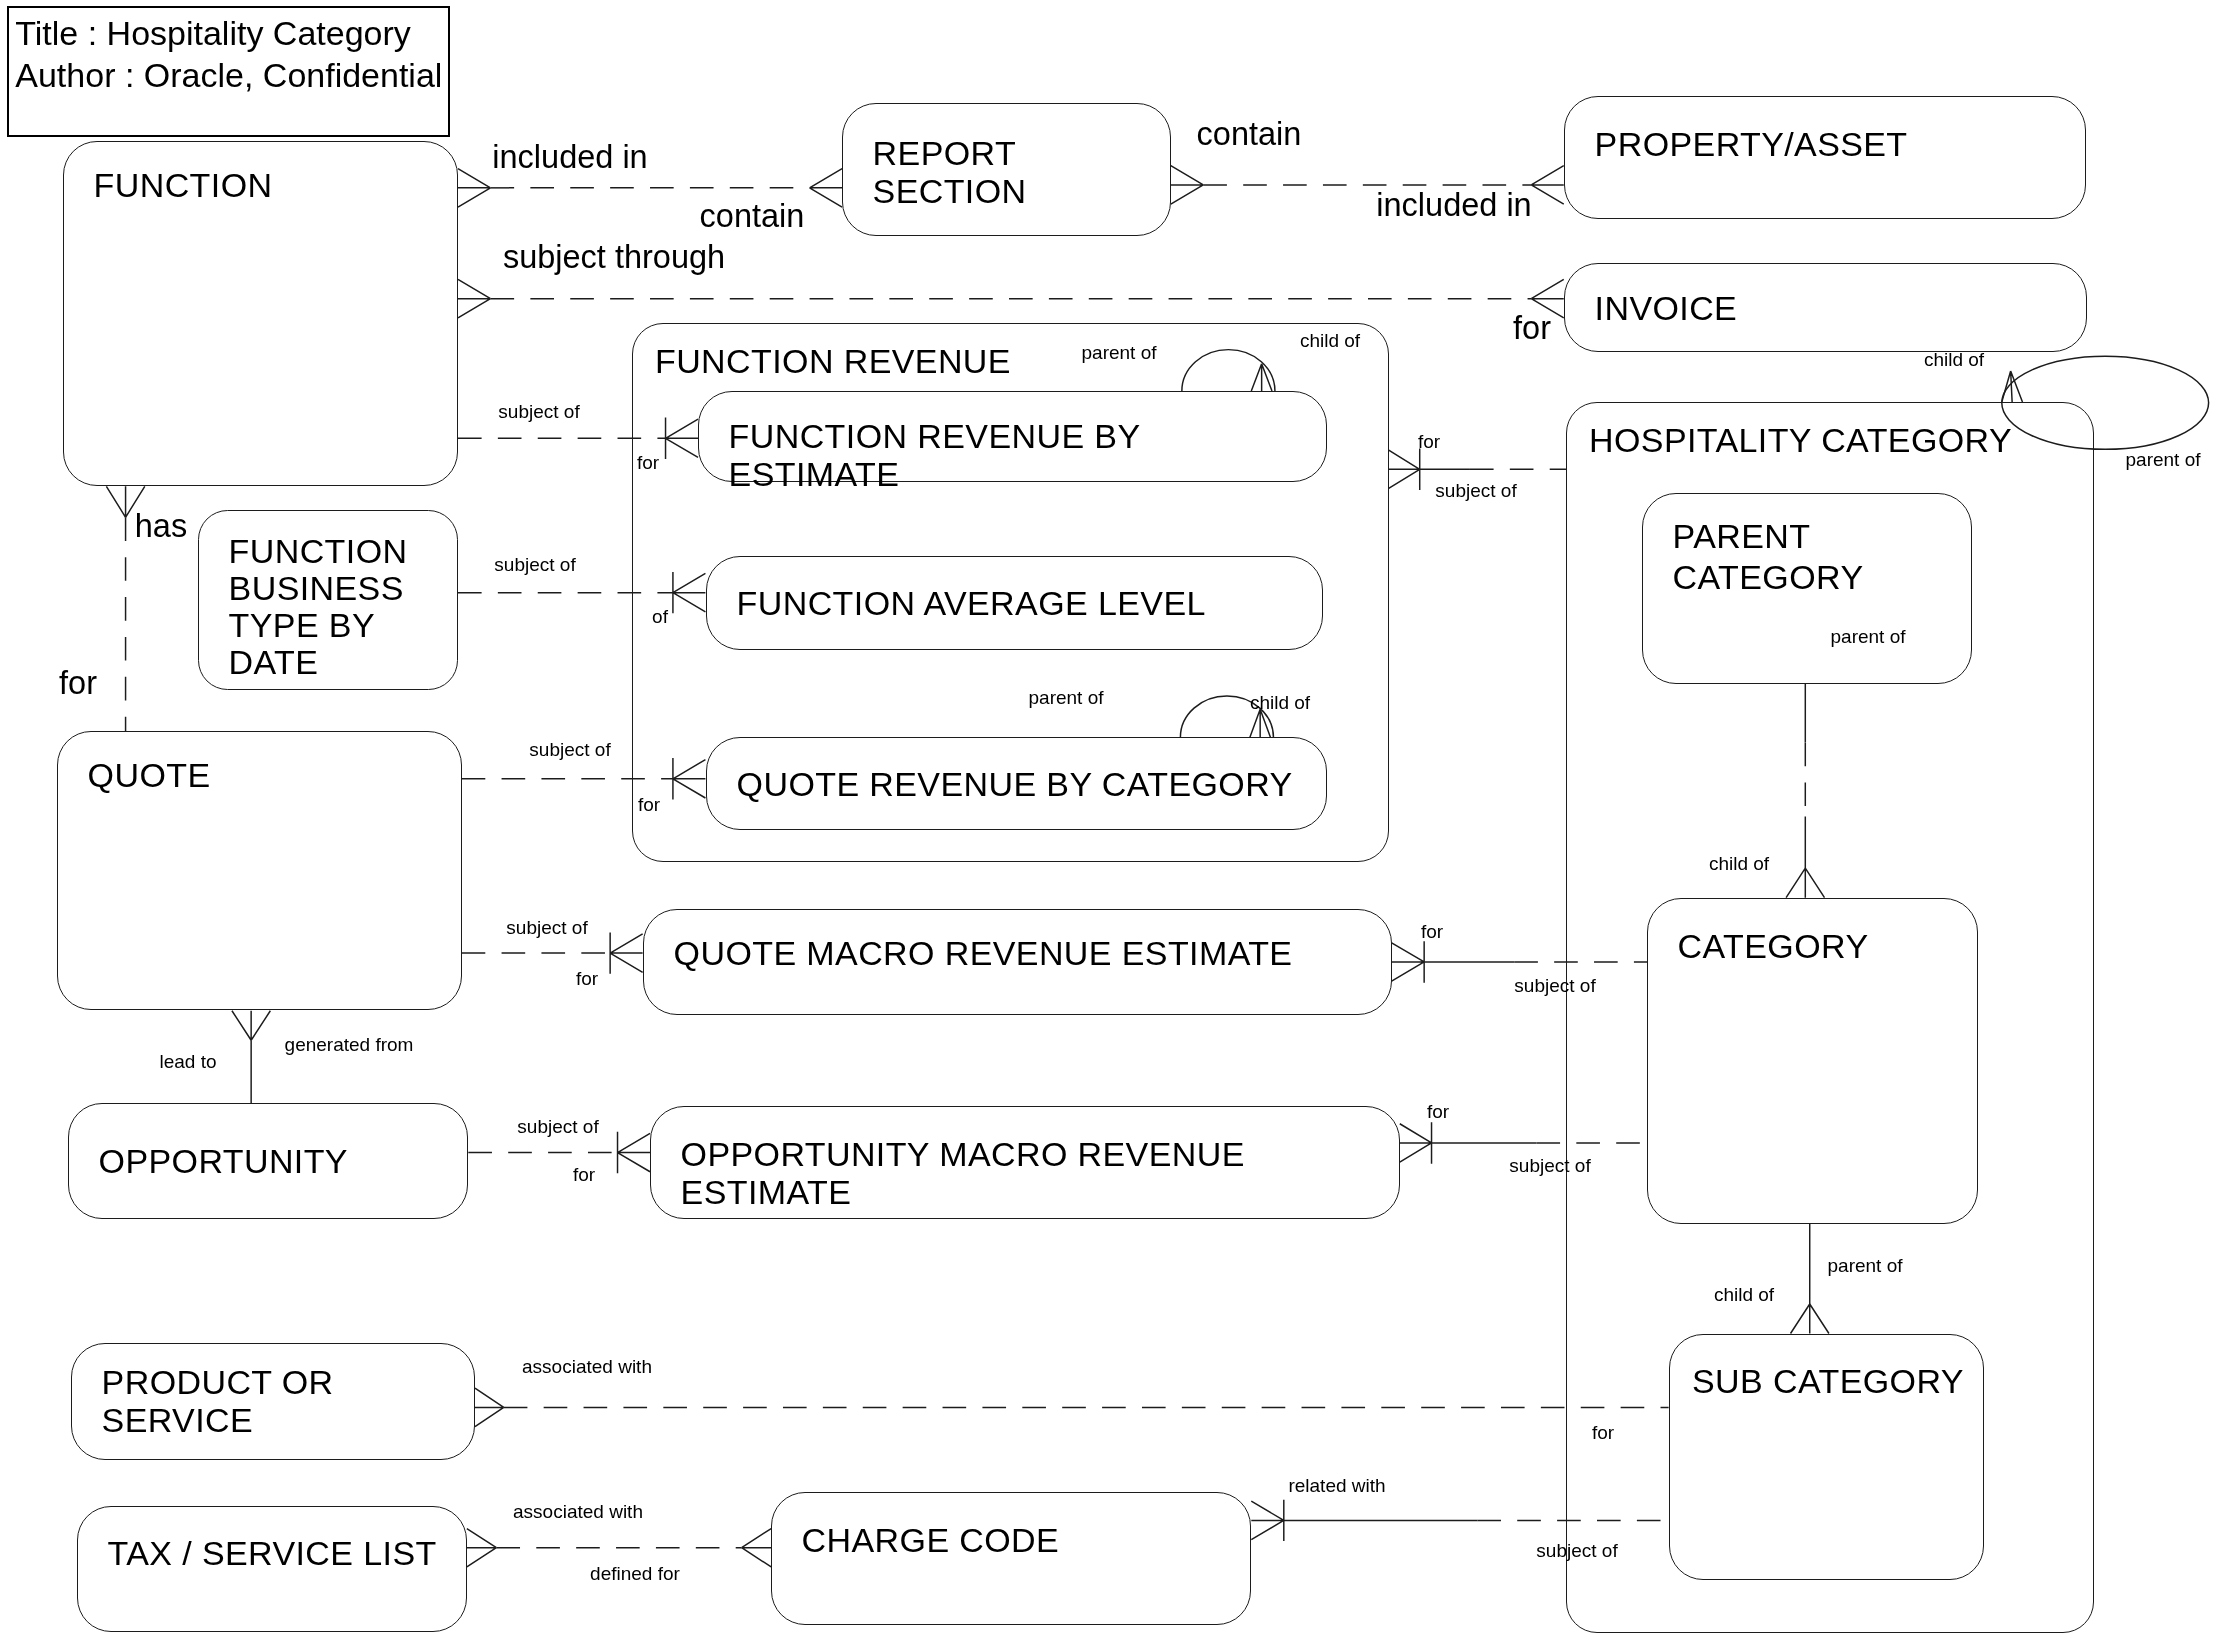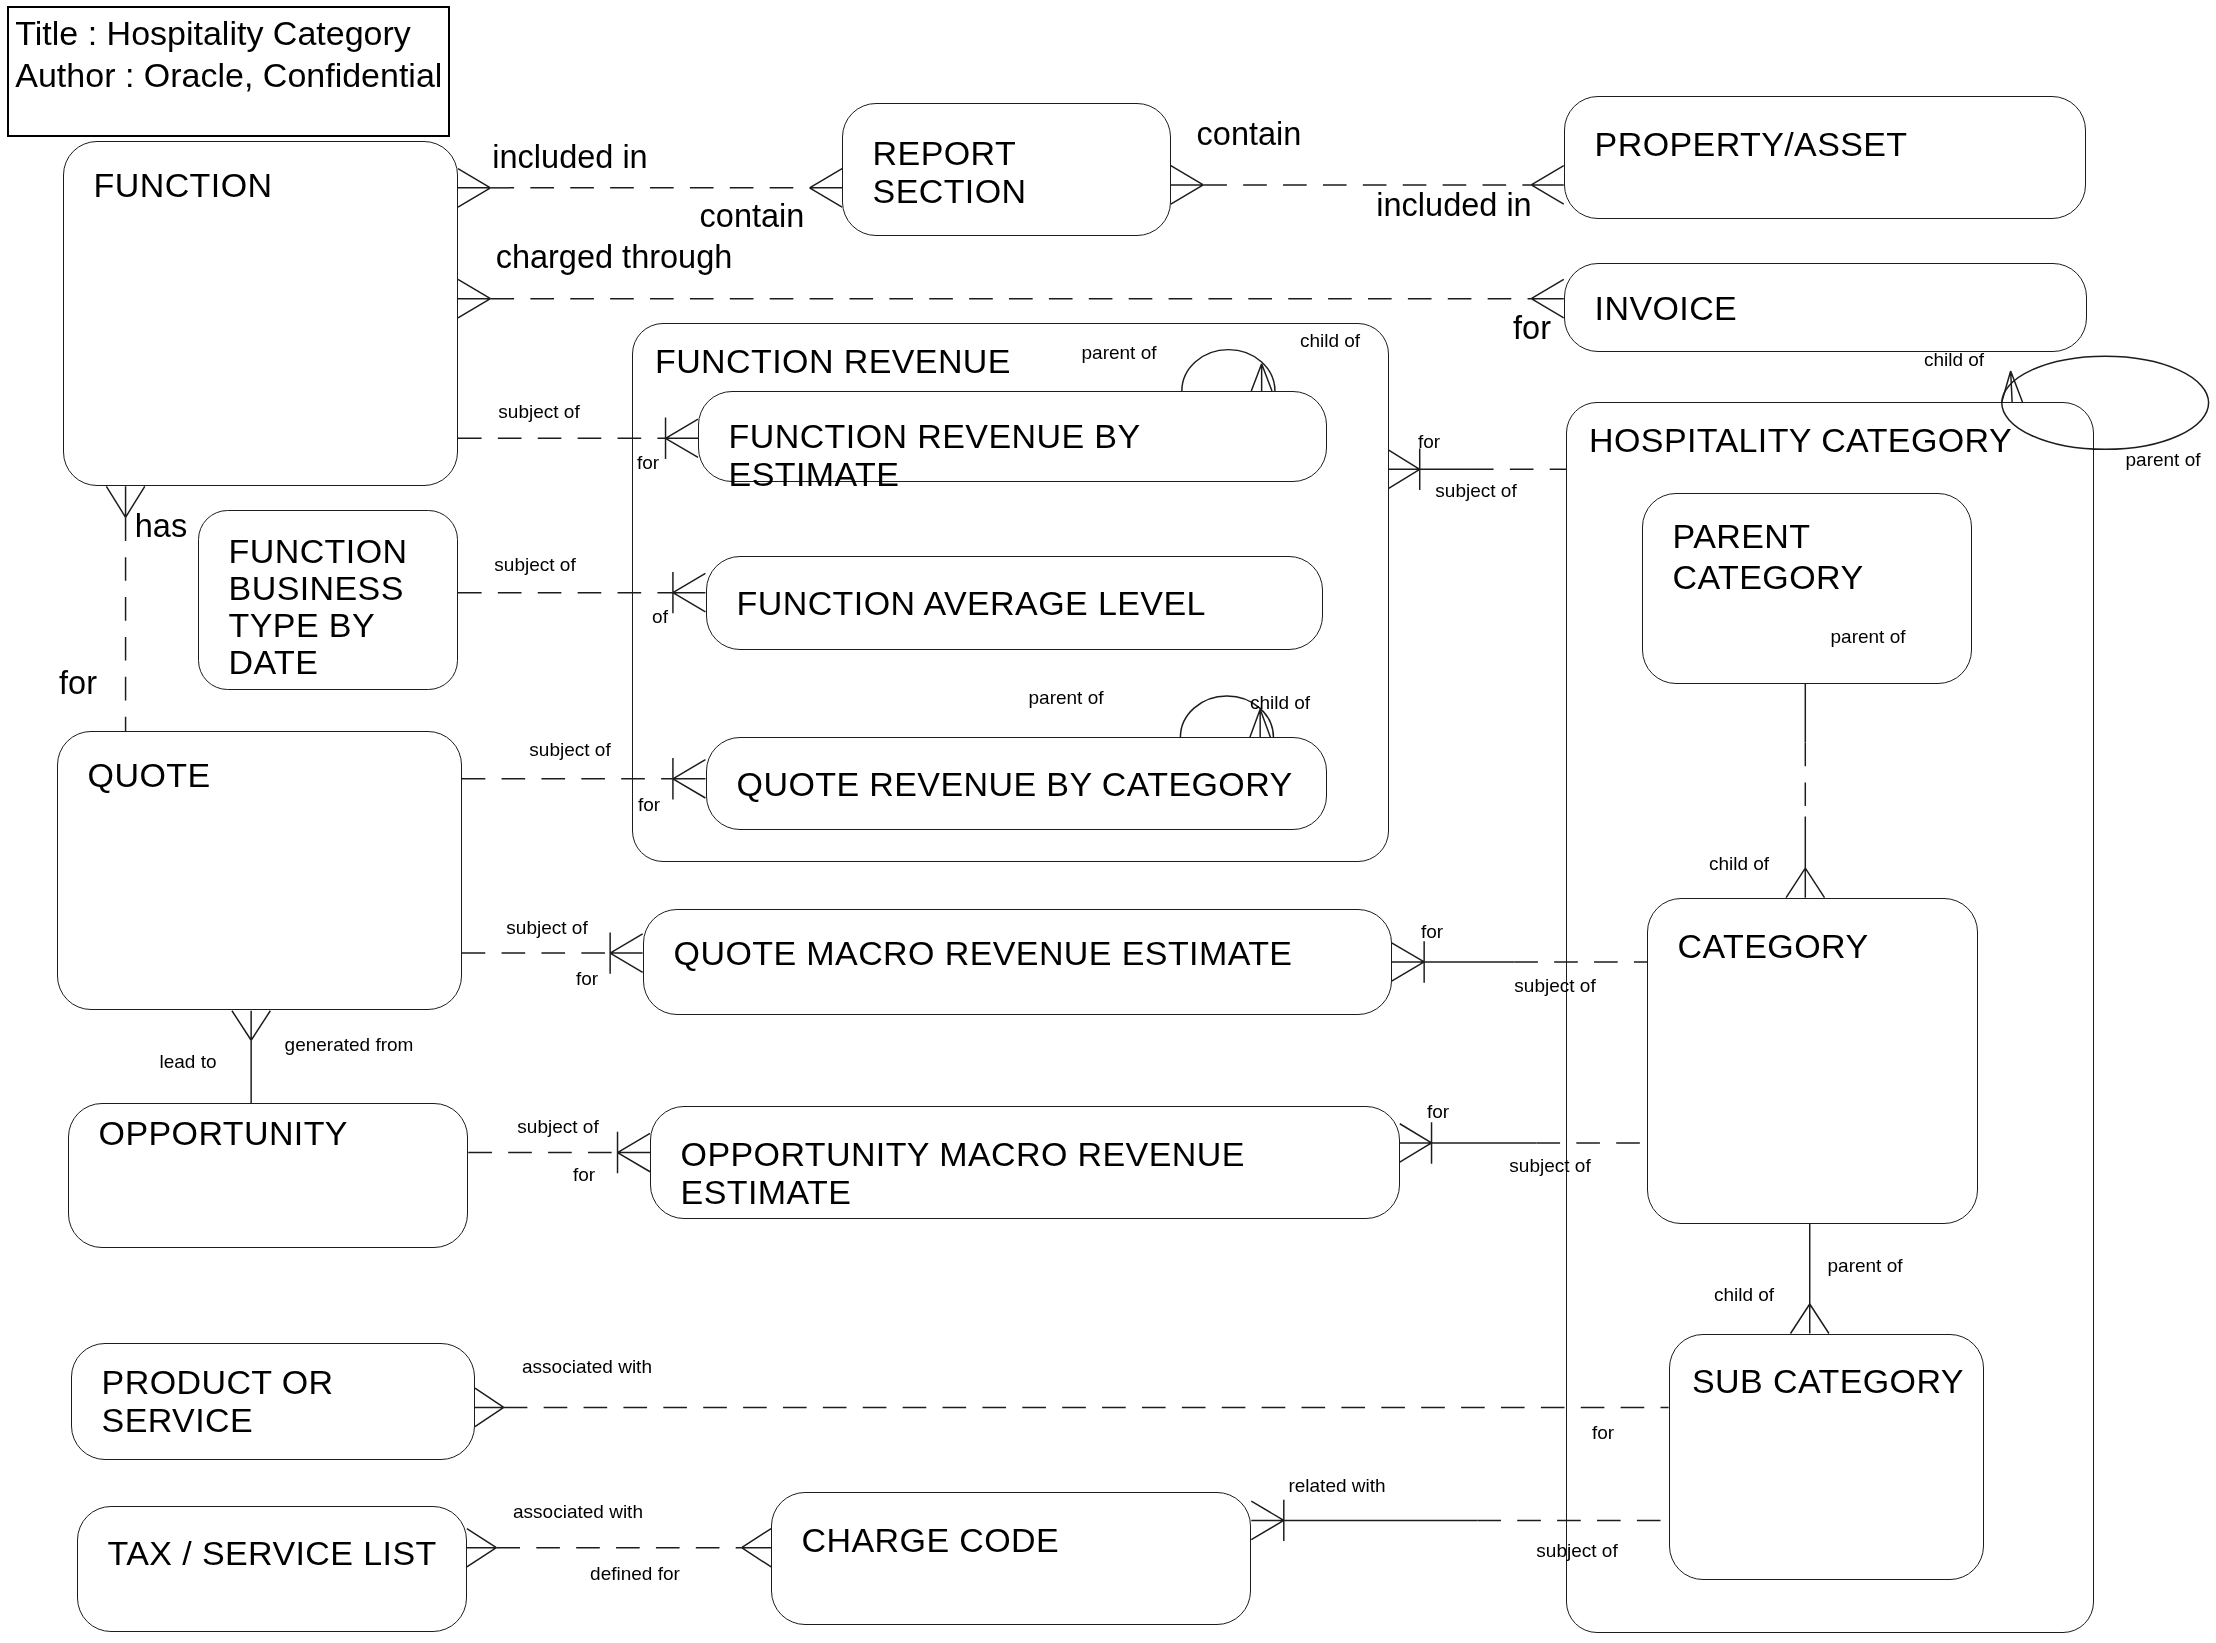--- a/index.html
+++ b/index.html
@@ -45,21 +45,21 @@
   <div class="entity" style="left:1564px;top:251px;width:523px;height:89px;padding-top:25px;margin-top:12px;"><span>INVOICE</span></div>
   <div class="entity" style="left:698px;top:391px;width:629px;height:91px;padding-top:25px;"><span>FUNCTION REVENUE BY ESTIMATE</span></div>
   <div class="entity" style="left:706px;top:556px;width:617px;height:94px;padding-top:26.6px;"><span>FUNCTION AVERAGE LEVEL</span></div>
   <div class="entity" style="left:706px;top:737px;width:621px;height:93px;padding-top:26.6px;"><span>QUOTE REVENUE BY CATEGORY</span></div>
   <div class="entity" style="left:198px;top:510px;width:260px;height:180px;padding-top:22px;line-height:37px;border-radius:29.6px;"><span>FUNCTION
 BUSINESS
 TYPE BY
 DATE</span></div>
   <div class="entity" style="left:57px;top:731px;width:405px;height:279px;"><span>QUOTE</span></div>
   <div class="entity" style="left:643px;top:909px;width:749px;height:106px;"><span>QUOTE MACRO REVENUE ESTIMATE</span></div>
-  <div class="entity" style="left:68px;top:1103px;width:400px;height:145px;padding-top:10px;"><span>OPPORTUNITY</span></div>
+  <div class="entity" style="left:68px;top:1103px;width:400px;height:116px;padding-top:38px;"><span>OPPORTUNITY</span></div>
   <div class="entity" style="left:650px;top:1106px;width:750px;height:113px;padding-top:28px;"><span>OPPORTUNITY MACRO REVENUE ESTIMATE</span></div>
   <div class="entity" style="left:71px;top:1343px;width:404px;height:117px;padding-top:19px;"><span>PRODUCT OR
 SERVICE</span></div>
   <div class="entity" style="left:77px;top:1506px;width:390px;height:126px;padding-top:26.6px;"><span>TAX / SERVICE LIST</span></div>
   <div class="entity" style="left:771px;top:1492px;width:480px;height:133px;padding-top:28px;"><span>CHARGE CODE</span></div>
   <div class="entity" style="left:1642px;top:493px;width:330px;height:191px;padding-top:22px;line-height:41px;"><span>PARENT
 CATEGORY</span></div>
   <div class="entity" style="left:1647px;top:898px;width:331px;height:326px;padding-top:28px;"><span>CATEGORY</span></div>
   <div class="entity" style="left:1669px;top:1334px;width:315px;height:246px;padding-top:26.6px;padding-left:22px;"><span>SUB CATEGORY</span></div>
 
@@ -118,21 +118,21 @@
     <path d="M1598 998 A63 56 0 0 1 1724 998"></path>
     <path d="M1706 960 L1692 998 M1706 960 L1706 998 M1706 960 L1720 998"></path>
     <ellipse cx="2850" cy="545" rx="140" ry="63"></ellipse>
     <path d="M2722 502 L2710 544 M2722 502 L2724 544 M2722 502 L2738 544"></path>
   </svg>
 
   <span class="rlabel big" style="left:570px;top:157px;">included in</span>
   <span class="rlabel big" style="left:752px;top:216px;">contain</span>
   <span class="rlabel big" style="left:1249px;top:134px;">contain</span>
   <span class="rlabel big" style="left:1454px;top:205px;">included in</span>
-  <span class="rlabel big" style="left:614px;top:257px;">charged through</span>
+  <span class="rlabel big" style="left:614px;top:257px;">subject through</span>
   <span class="rlabel big" style="left:1532px;top:328px;">for</span>
   <span class="rlabel big" style="left:161px;top:526px;">has</span>
   <span class="rlabel big" style="left:78px;top:683px;">for</span>
   <span class="rlabel" style="left:539px;top:412px;">subject of</span>
   <span class="rlabel" style="left:648px;top:463px;">for</span>
   <span class="rlabel" style="left:535px;top:565px;">subject of</span>
   <span class="rlabel" style="left:660px;top:617px;">of</span>
   <span class="rlabel" style="left:570px;top:750px;">subject of</span>
   <span class="rlabel" style="left:649px;top:805px;">for</span>
   <span class="rlabel" style="left:547px;top:928px;">subject of</span>

